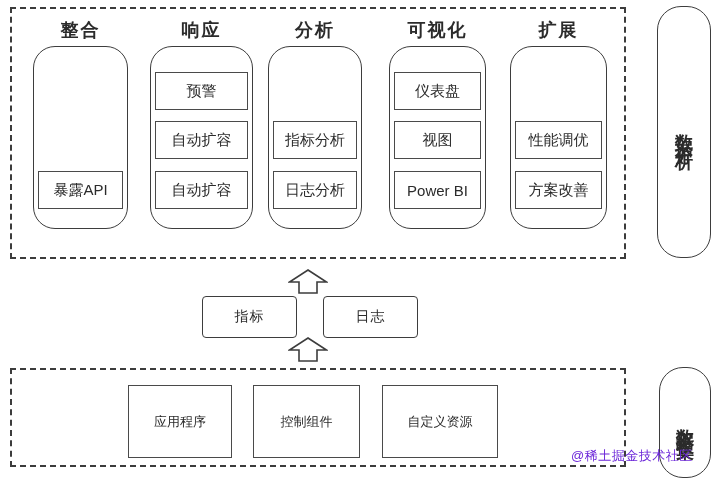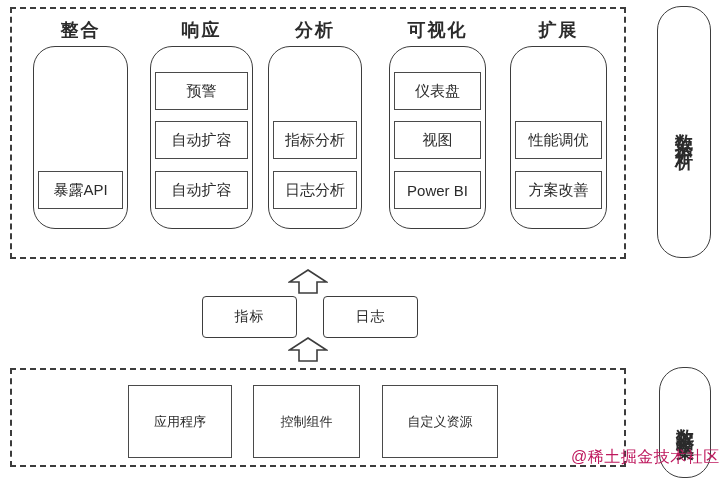--- a/index.html
+++ b/index.html
@@ -83,21 +83,21 @@
     writing-mode: vertical-lr;
     text-orientation: upright;
     letter-spacing: 6px;
   }
   .pill-analysis { left: 657px; top: 6px; width: 54px; height: 252px; }
   .pill-collect  { left: 659px; top: 367px; width: 52px; height: 111px; }
   .pill-collect .vtext { letter-spacing: 4px; }
 
   .watermark {
     position: absolute; left: 571px; top: 447px;
-    font-size: 16px; color: #be185d; white-space: nowrap;
+    font-size: 13px; color: #6d28d9; white-space: nowrap;
     z-index: 5; letter-spacing: 0.5px;
   }
 </style>
 </head>
 <body>
 
 <div class="canvas">
 
   <div class="dashed-box top-dashed"></div>
 

